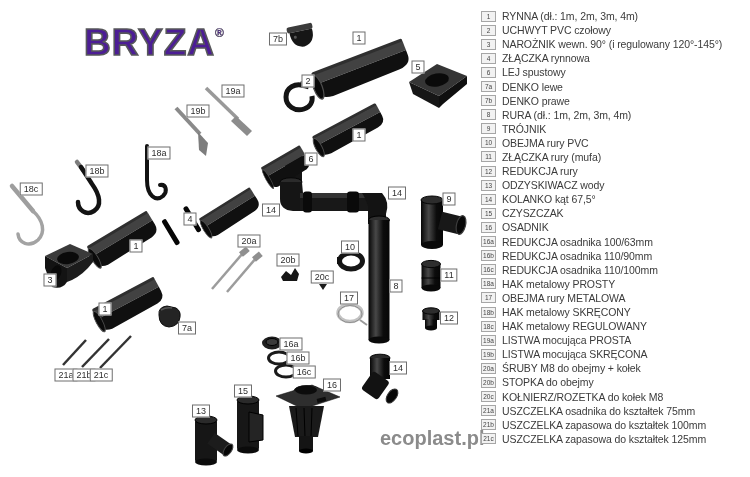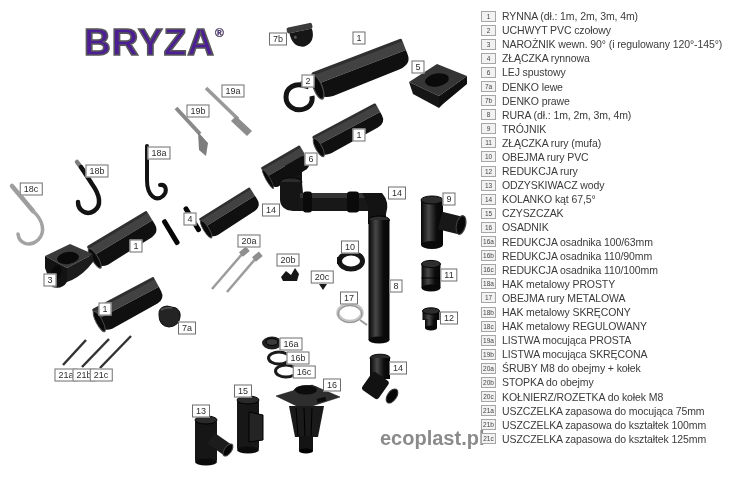--- a/index.html
+++ b/index.html
@@ -299,28 +299,28 @@
       </div>
       <div class="legend-row">
         <span class="badge">8</span>
         <span class="legend-text">RURA (dł.: 1m, 2m, 3m, 4m)</span>
       </div>
       <div class="legend-row">
         <span class="badge">9</span>
         <span class="legend-text">TRÓJNIK</span>
       </div>
       <div class="legend-row">
+        <span class="badge">10</span>
+        <span class="legend-text">OBEJMA rury PVC</span>
+      </div>
+      <div class="legend-row">
         <span class="badge">11</span>
         <span class="legend-text">ZŁĄCZKA rury (mufa)</span>
       </div>
       <div class="legend-row">
-        <span class="badge">10</span>
-        <span class="legend-text">OBEJMA rury PVC</span>
-      </div>
-      <div class="legend-row">
         <span class="badge">12</span>
         <span class="legend-text">REDUKCJA rury</span>
       </div>
       <div class="legend-row">
         <span class="badge">13</span>
         <span class="legend-text">ODZYSKIWACZ wody</span>
       </div>
       <div class="legend-row">
         <span class="badge">14</span>
         <span class="legend-text">KOLANKO kąt 67,5°</span>
@@ -376,21 +376,21 @@
       <div class="legend-row">
         <span class="badge">20b</span>
         <span class="legend-text">STOPKA do obejmy</span>
       </div>
       <div class="legend-row">
         <span class="badge">20c</span>
         <span class="legend-text">KOŁNIERZ/ROZETKA do kołek M8</span>
       </div>
       <div class="legend-row">
         <span class="badge">21a</span>
-        <span class="legend-text">USZCZELKA zapasowa do mocująca 75mm</span>
+        <span class="legend-text">USZCZELKA osadnika do kształtek 75mm</span>
       </div>
       <div class="legend-row">
         <span class="badge">21b</span>
         <span class="legend-text">USZCZELKA zapasowa do kształtek 100mm</span>
       </div>
       <div class="legend-row">
         <span class="badge">21c</span>
         <span class="legend-text">USZCZELKA zapasowa do kształtek 125mm</span>
       </div>
     </div>

